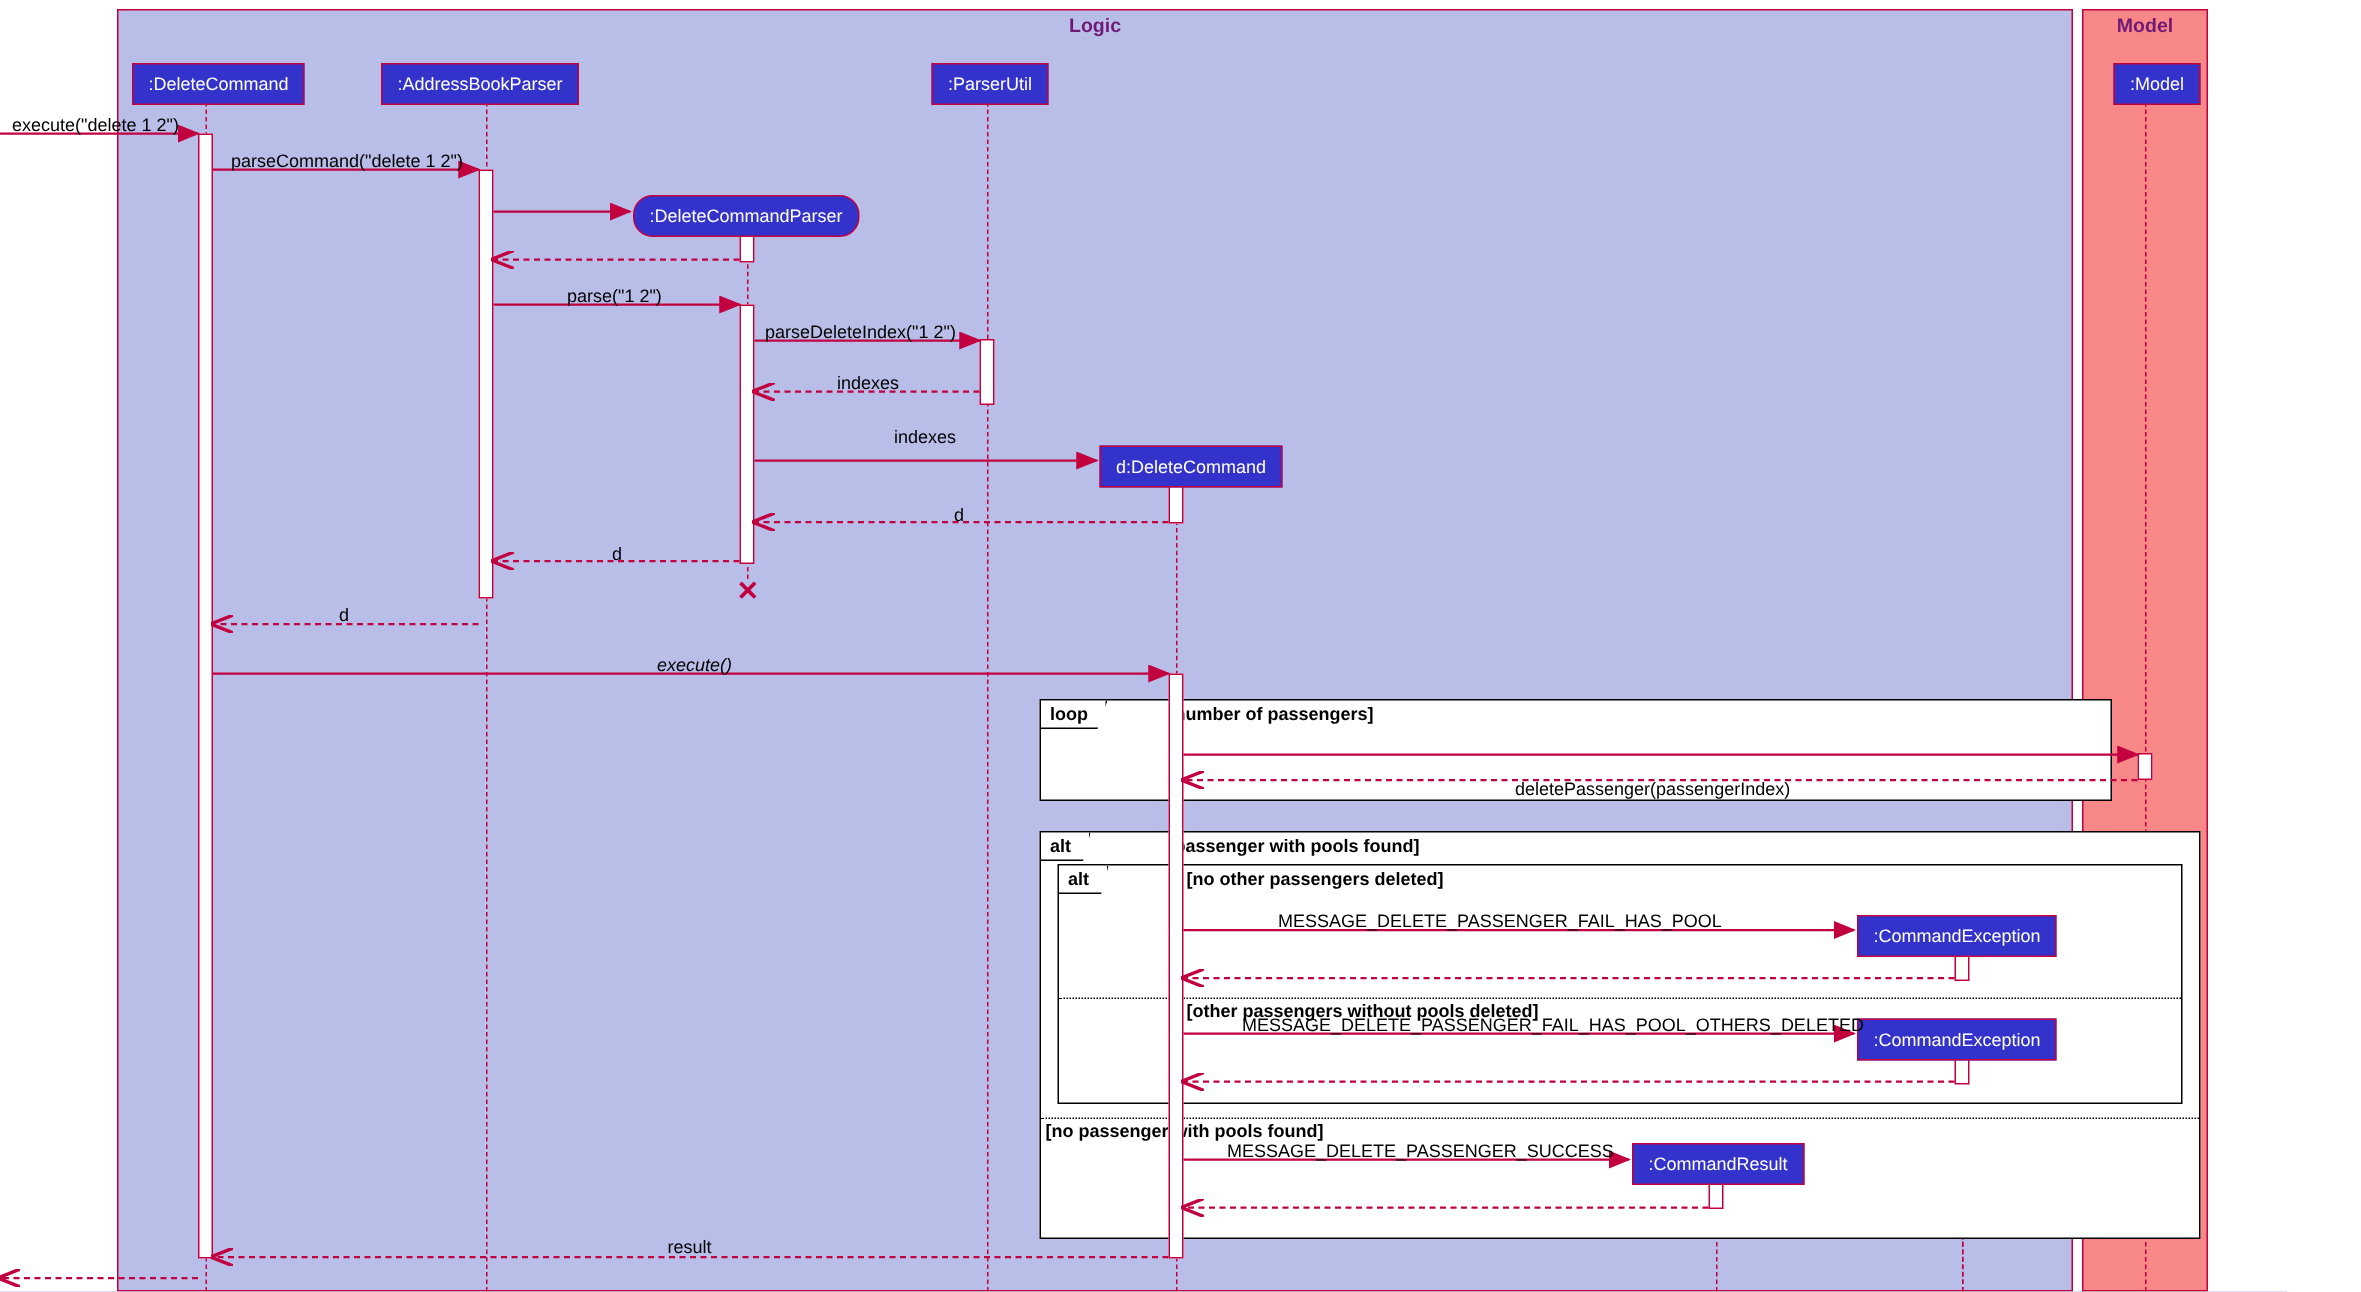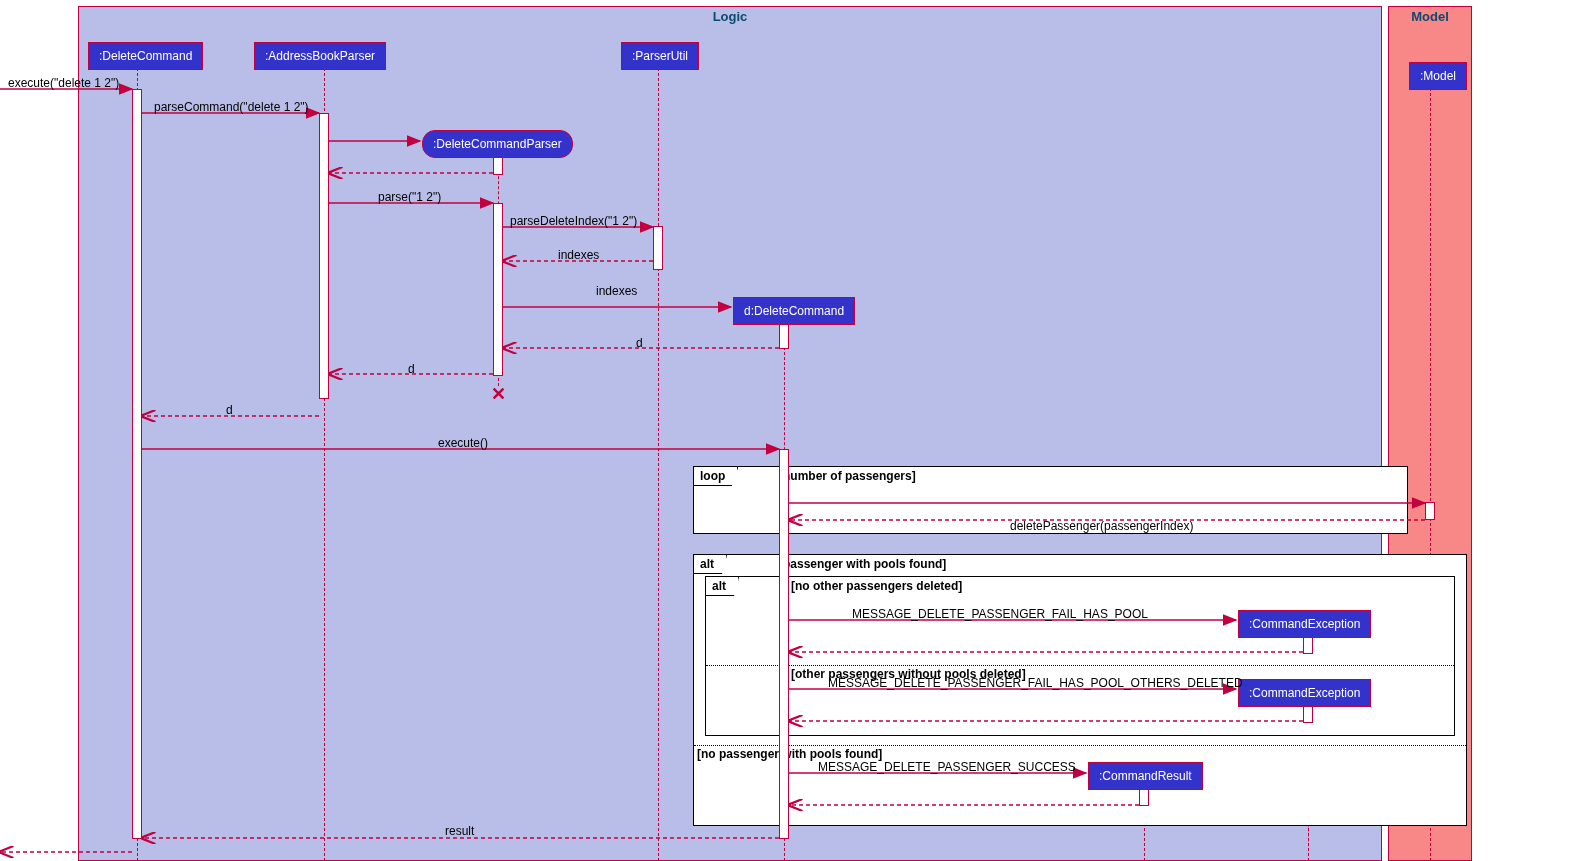--- a/index.html
+++ b/index.html
@@ -1,20 +1,20 @@
 <!DOCTYPE html>
 <html><head>
 <meta charset="utf-8">
 <style>
 * { margin: 0; padding: 0; box-sizing: border-box; }
 body { font-family: Arial, sans-serif; font-size: 12px; background: #fff; position: relative; width: 1574px; height: 861px; }
 .frame { position: absolute; }
 .logic-frame { left: 78px; top: 6px; width: 1304px; height: 855px; background: #B9BEE8; border: 1.5px solid #C20040; }
 .model-frame { left: 1388px; top: 6px; width: 84px; height: 855px; background: #F88787; border: 1.5px solid #C20040; }
-.frame-label { position: absolute; top: 0; left: 50%; transform: translateX(-50%); color: #0c4a6e; font-size: 13px; font-weight: bold; padding: 2px 8px; }
+.frame-label { position: absolute; top: 0; left: 50%; transform: translateX(-50%); color: #701a75; font-size: 13px; font-weight: bold; padding: 2px 8px; }
 .obj-box { position: absolute; background: #3333CC; color: #fff; padding: 6px 10px; border: 1.5px solid #C20040; font-size: 12px; white-space: nowrap; z-index: 5; }
 .lifeline { position: absolute; width: 0; border-left: 1.5px dashed #C20040; z-index: 1; }
 .activation { position: absolute; width: 10px; background: #fff; border: 1.5px solid #C20040; z-index: 3; }
 .msg-text { position: absolute; font-size: 12px; color: #000; white-space: nowrap; z-index: 6; }
 .dest-x { position: absolute; color: #C20040; font-size: 18px; font-weight: bold; z-index: 5; }
 .frag { position: absolute; background: #fff; border: 1.5px solid #000; z-index: 2; }
 .frag-label { position: absolute; top: 0; left: 0; background: #fff; border-right: 1px solid #000; border-bottom: 1px solid #000; padding: 2px 12px 2px 6px; font-weight: bold; font-size: 12px; clip-path: polygon(0 0, 100% 0, 85% 100%, 0 100%); }
 .frag-guard { position: absolute; font-weight: bold; font-size: 12px; }
 .frag-divider { position: absolute; width: 100%; border-top: 1.5px dotted #000; }
 svg.arrows { position: absolute; top: 0; left: 0; width: 1574px; height: 861px; z-index: 4; pointer-events: none; }
@@ -25,21 +25,21 @@
 <div class="frame logic-frame">
   <div class="frame-label">Logic</div>
 </div>
 <div class="frame model-frame">
   <div class="frame-label">Model</div>
 </div>
 
 <div class="obj-box" style="left:88px;top:42px;">:DeleteCommand</div>
 <div class="obj-box" style="left:254px;top:42px;">:AddressBookParser</div>
 <div class="obj-box" style="left:621px;top:42px;">:ParserUtil</div>
-<div class="obj-box" style="left:1409px;top:42px;margin-top:20px;">:Model</div>
+<div class="obj-box" style="left:1409px;top:42px;">:Model</div>
 
 <div class="obj-box" style="left:422px;top:130px;border-radius:13px;">:DeleteCommandParser</div>
 <div class="obj-box" style="left:733px;top:297px;">d:DeleteCommand</div>
 <div class="obj-box" style="left:1238px;top:610px;">:CommandException</div>
 <div class="obj-box" style="left:1238px;top:679px;">:CommandException</div>
 <div class="obj-box" style="left:1088px;top:762px;">:CommandResult</div>
 
 <div class="lifeline" style="left:137px;top:68px;height:793px;"></div>
 <div class="lifeline" style="left:324px;top:68px;height:793px;"></div>
 <div class="lifeline" style="left:658px;top:68px;height:793px;"></div>
@@ -85,21 +85,21 @@
 
 <div class="msg-text" style="left:8px;top:76px;">execute("delete 1 2")</div>
 <div class="msg-text" style="left:154px;top:100px;">parseCommand("delete 1 2")</div>
 <div class="msg-text" style="left:378px;top:190px;">parse("1 2")</div>
 <div class="msg-text" style="left:510px;top:214px;">parseDeleteIndex("1 2")</div>
 <div class="msg-text" style="left:558px;top:248px;">indexes</div>
 <div class="msg-text" style="left:596px;top:284px;">indexes</div>
 <div class="msg-text" style="left:636px;top:336px;">d</div>
 <div class="msg-text" style="left:408px;top:362px;">d</div>
 <div class="msg-text" style="left:226px;top:403px;">d</div>
-<div class="msg-text" style="left:438px;top:436px;">execute()</div>
+<div class="msg-text" style="left:438px;top:436px;font-style:italic;">execute()</div>
 <div class="msg-text" style="left:1010px;top:519px;">deletePassenger(passengerIndex)</div>
 <div class="msg-text" style="left:852px;top:607px;">MESSAGE_DELETE_PASSENGER_FAIL_HAS_POOL</div>
 <div class="msg-text" style="left:828px;top:676px;">MESSAGE_DELETE_PASSENGER_FAIL_HAS_POOL_OTHERS_DELETED</div>
 <div class="msg-text" style="left:818px;top:760px;">MESSAGE_DELETE_PASSENGER_SUCCESS</div>
 <div class="msg-text" style="left:445px;top:824px;">result</div>
 
 <svg class="arrows">
   <defs>
     <marker id="arrow-solid" markerWidth="10" markerHeight="8" refX="9" refY="4" orient="auto">
       <path d="M0,0 L10,4 L0,8 Z" fill="#C20040"></path>

